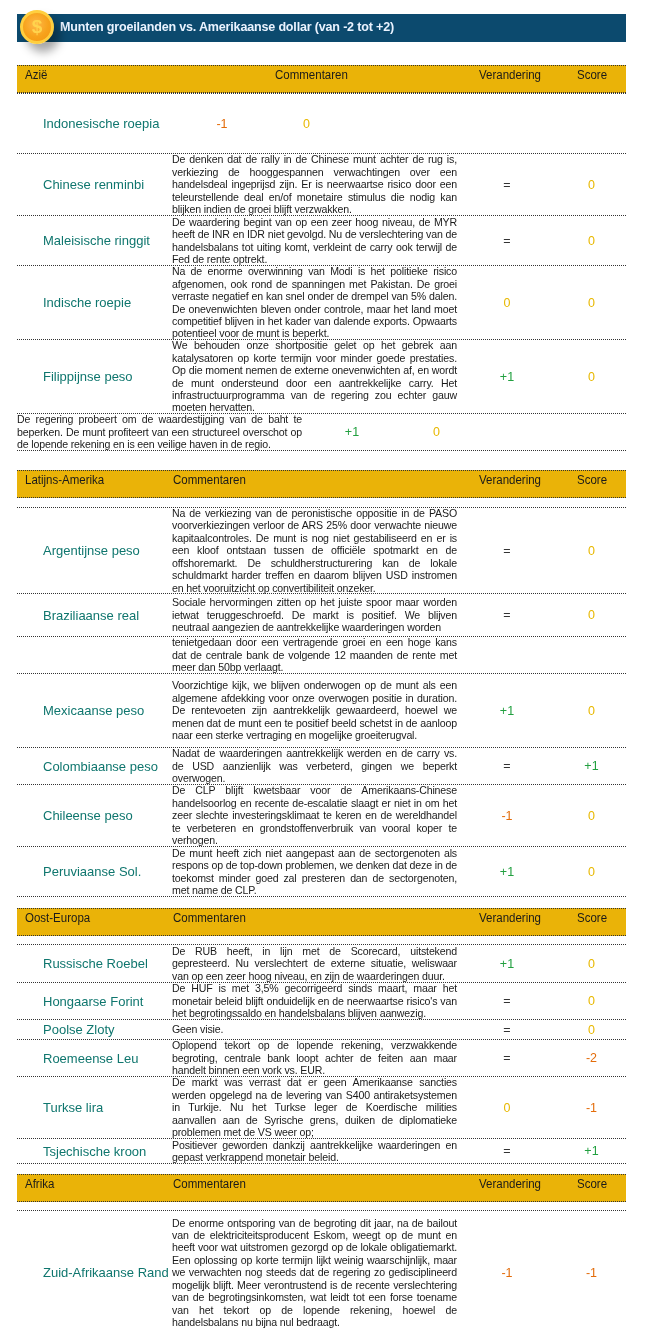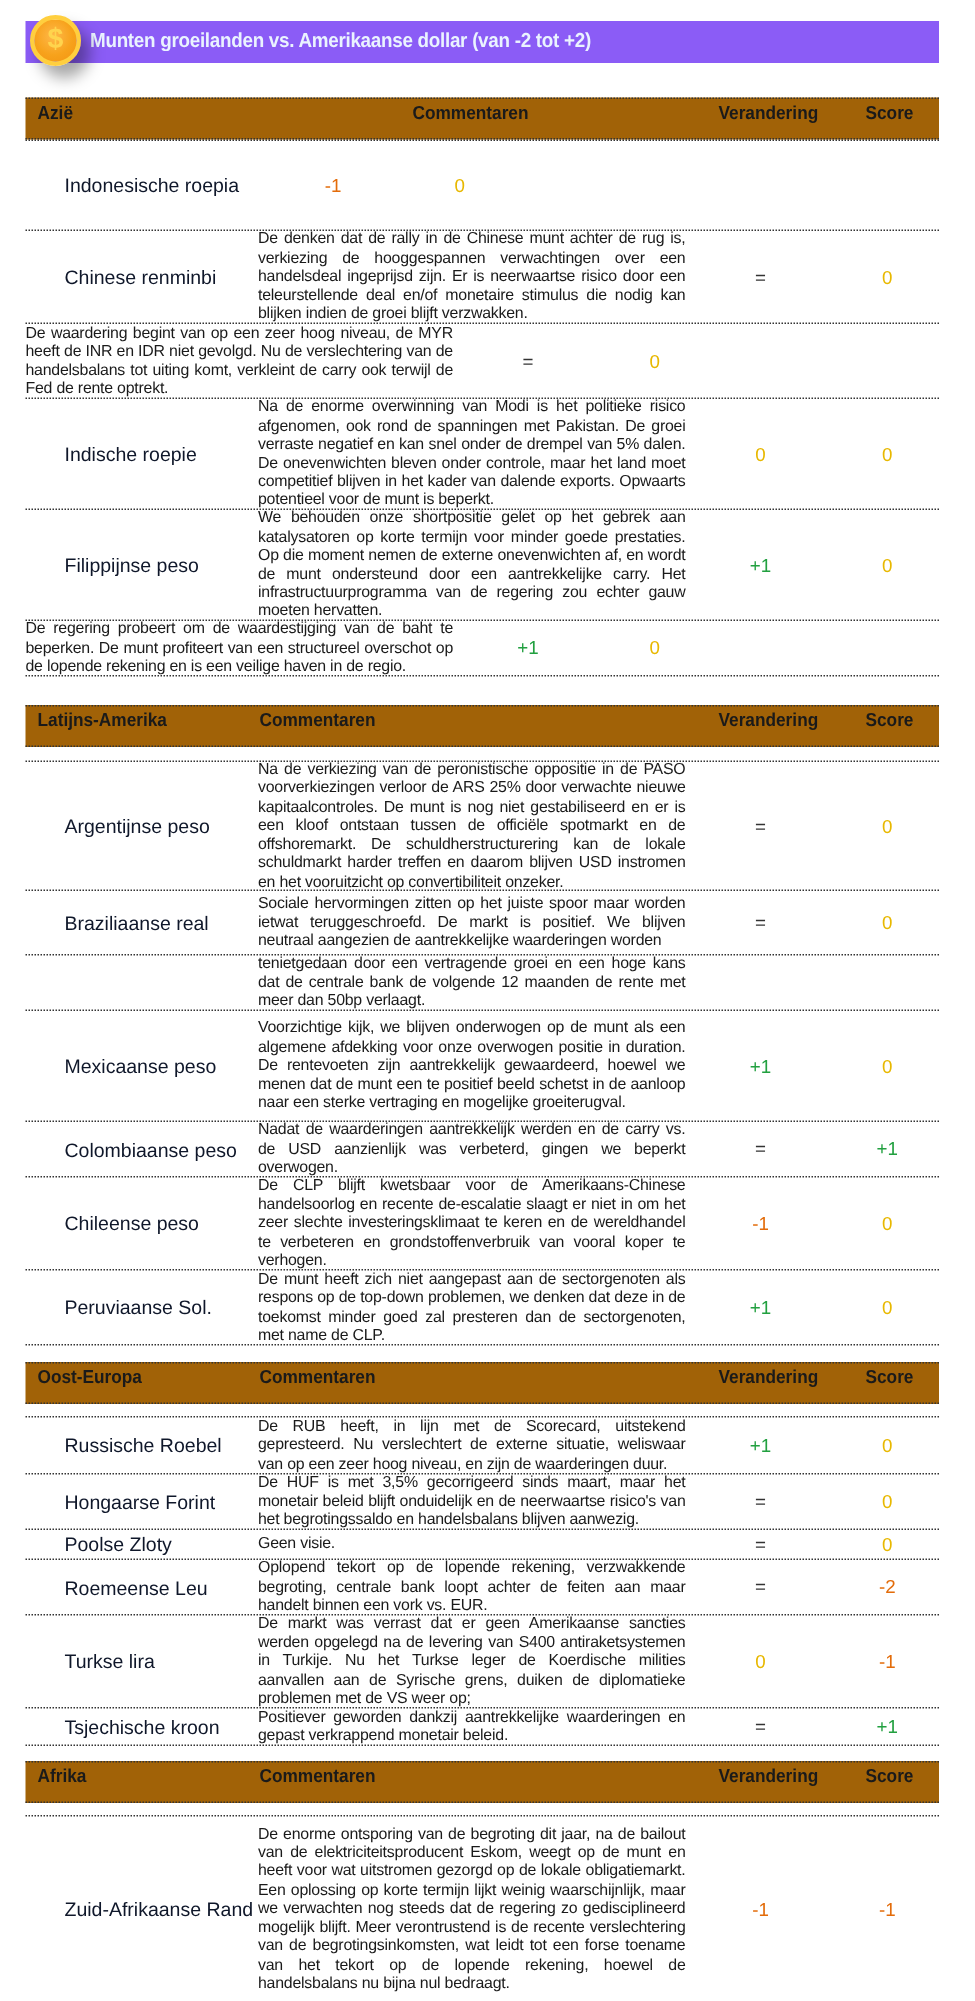--- a/index.html
+++ b/index.html
@@ -1,55 +1,55 @@
 <!DOCTYPE html>
 <html><head>
 <meta charset="utf-8">
 <style>
   * { box-sizing: border-box; margin: 0; padding: 0; }
   html, body { width: 650px; height: 1334px; background: #ffffff; overflow: hidden; }
   body { font-family: "Liberation Sans", sans-serif; color: #1a1a1a; position: relative; }
 
   .title-bar {
     position: absolute; left: 17px; top: 14px; width: 609px; height: 28px;
-    background: #8b5cf6; color: #ffffff;
+    background: #0c4a6e; color: #ffffff;
   }
   .title-text {
     position: absolute; left: 43px; top: 5px; font-size: 13.5px; font-weight: bold;
     letter-spacing: -0.2px; color: #eaf3ff; white-space: nowrap;
     transform: scaleX(0.93); transform-origin: left center;
   }
   .coin {
     position: absolute; left: 20px; top: 10px; width: 34px; height: 34px; border-radius: 50%;
     background: radial-gradient(circle at 45% 40%, #ffb84a 0%, #f7a21b 55%, #f39312 100%);
     border: 3px solid #ffcf3f;
     box-shadow: 6px 8px 10px rgba(0,0,0,0.35);
     color: #ffd44d; font-weight: bold; font-size: 19px; text-align: center; line-height: 28px;
     z-index: 2;
   }
 
   .section { position: absolute; left: 17px; width: 609px; }
   .sec-head {
-    height: 28px; background: #a16207;
+    height: 28px; background: #eab308;
     border-top: 1px dotted #333; border-bottom: 1px dotted #333;
-    position: relative; font-weight: bold; font-size: 12.5px;
+    position: relative; font-weight: normal; font-size: 12.5px;
   }
   .sec-head span { position: absolute; top: 2px; white-space: nowrap; transform: scaleX(0.92); transform-origin: left center; }
   .h-region { left: 8px; }
   .h-comment { left: 156px; }
   .h-comment.center { left: 258px; }
   .h-change { left: 462px; }
   .h-score { left: 560px; }
 
   .row {
     position: relative; border-bottom: 1px dotted #333; display: flex; align-items: stretch;
   }
   .cell-name {
     width: 155px; padding-left: 26px; font-size: 13px; display: flex; align-items: center;
-    line-height: 17px; color: #0f172a;
+    line-height: 17px; color: #0f766e;
   }
   .cell-comment {
     width: 285px; font-size: 10.6px; line-height: 12.4px; text-align: justify;
     letter-spacing: -0.15px; color: #1a1a1a; padding: 0 0 0 0;
   }
   .cell-change, .cell-score {
     display: flex; align-items: center; justify-content: center; font-size: 12.5px;
   }
   .cell-change { width: 100px; }
   .cell-score { width: 69px; }
@@ -79,20 +79,21 @@
         <div class="cell-change neg">-1</div>
         <div class="cell-score zero">0</div>
       </div>
       <div class="row" style="height: 62px;">
         <div class="cell-name">Chinese renminbi</div>
         <div class="cell-comment" style="display: flex; align-items: center;">De denken dat de rally in de Chinese munt achter de rug is, verkiezing de hooggespannen verwachtingen over een handelsdeal ingeprijsd zijn. Er is neerwaartse risico door een teleurstellende deal en/of monetaire stimulus die nodig kan blijken indien de groei blijft verzwakken.</div>
         <div class="cell-change eq">=</div>
         <div class="cell-score zero">0</div>
       </div>
       <div class="row" style="height: 50px;">
+        <div class="cell-name">Maleisische ringgit</div>
         <div class="cell-comment" style="display: flex; align-items: center;">De waardering begint van op een zeer hoog niveau, de MYR heeft de INR en IDR niet gevolgd. Nu de verslechtering van de handelsbalans tot uiting komt, verkleint de carry ook terwijl de Fed de rente optrekt.</div>
         <div class="cell-change eq">=</div>
         <div class="cell-score zero">0</div>
       </div>
       <div class="row" style="height: 74px;">
         <div class="cell-name">Indische roepie</div>
         <div class="cell-comment" style="display: flex; align-items: center;">Na de enorme overwinning van Modi is het politieke risico afgenomen, ook rond de spanningen met Pakistan. De groei verraste negatief en kan snel onder de drempel van 5% dalen. De onevenwichten bleven onder controle, maar het land moet competitief blijven in het kader van dalende exports. Opwaarts potentieel voor de munt is beperkt.</div>
         <div class="cell-change zero">0</div>
         <div class="cell-score zero">0</div>
       </div>

